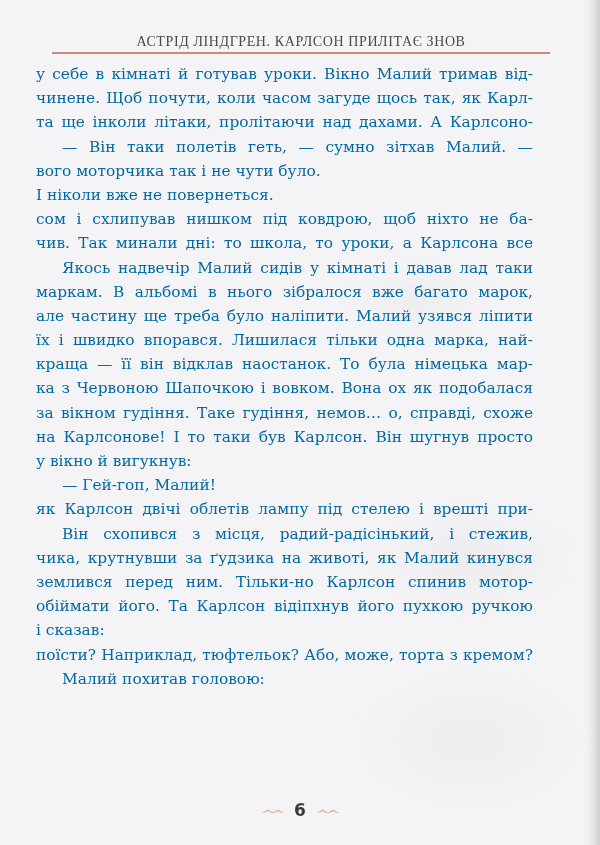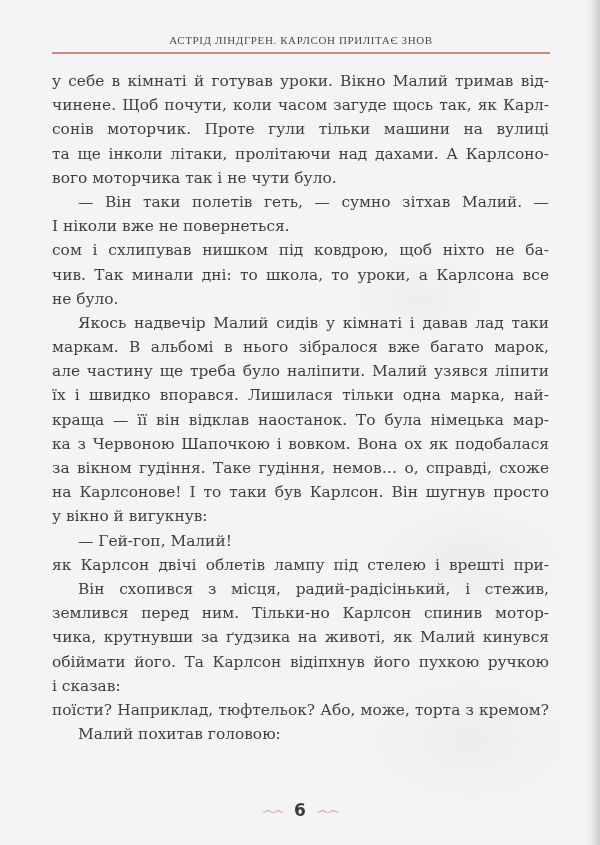--- a/index.html
+++ b/index.html
@@ -17,34 +17,33 @@
     position: absolute; left: 0; top: 0; width: 600px; height: 845px;
     background:
       radial-gradient(ellipse 120px 60px at 420px 300px, rgba(120,120,130,0.05), transparent 70%),
       radial-gradient(ellipse 160px 90px at 470px 560px, rgba(120,120,130,0.06), transparent 70%),
       radial-gradient(ellipse 180px 110px at 470px 740px, rgba(120,120,130,0.05), transparent 70%);
   }
   .running-head {
     position: absolute; top: 34px; left: 52px; width: 498px;
     text-align: center;
     font-family: "Liberation Serif", serif;
-    font-size: 11px; letter-spacing: 0.6px;
+    font-size: 14px; letter-spacing: 0.6px;
     color: #4a4a4a;
   }
   .head-rule {
     position: absolute; top: 52px; left: 52px; width: 498px; height: 1.5px;
     background: #c98a78;
   }
   .text-block {
-    position: absolute; top: 62px; left: 52px; width: 497px;
+    position: absolute; top: 62px; left: 36px; width: 497px;
     font-family: "DejaVu Serif", serif;
     font-size: 15.4px;
     line-height: 24.2px;
-    color: #404040;
-    margin-top: 7px;
+    color: #0369a1;
   }
   .line { display: block; white-space: nowrap; height: 24.2px; }
   .line.j { text-align: justify; text-align-last: justify; }
   .line.indent { padding-left: 26px; }
   .footer {
     position: absolute; top: 800px; left: 0; width: 600px;
     text-align: center; color: #333;
   }
   .ornament { color: #d9876c; font-size: 12px; letter-spacing: -1px; vertical-align: 2px; }
   .page-num {
@@ -57,42 +56,40 @@
 
 <div class="bleed"></div>
 <div class="page-shadow"></div>
 
 <div class="running-head">АСТРІД ЛІНДГРЕН.  КАРЛСОН ПРИЛІТАЄ ЗНОВ</div>
 <div class="head-rule"></div>
 
 <div class="text-block" id="text-block">
     <span class="line j">у себе в кімнаті й готував уроки. Вікно Малий тримав від-</span>
     <span class="line j">чинене. Щоб почути, коли часом загуде щось так, як Карл-</span>
-    <span class="line j">сонів моторчик. Проте гули тільки машини на вулиці</span>
     <span class="line j">та ще інколи літаки, пролітаючи над дахами. А Карлсоно-</span>
+    <span class="line j indent">— Він таки полетів геть, — сумно зітхав Малий. —</span>
     <span class="line">вого моторчика так і не чути було.</span>
-    <span class="line j indent">— Він таки полетів геть, — сумно зітхав Малий. —</span>
     <span class="line">І ніколи вже не повернеться.</span>
     <span class="line j">сом і схлипував нишком під ковдрою, щоб ніхто не ба-</span>
     <span class="line j">чив. Так минали дні: то школа, то уроки, а Карлсона все</span>
-    <span class="line">не було.</span>
     <span class="line j indent">Якось надвечір Малий сидів у кімнаті і давав лад таки</span>
     <span class="line j">маркам. В альбомі в нього зібралося вже багато марок,</span>
     <span class="line j">але частину ще треба було наліпити. Малий узявся ліпити</span>
     <span class="line j">їх і швидко впорався. Лишилася тільки одна марка, най-</span>
     <span class="line j">краща — її він відклав наостанок. То була німецька мар-</span>
     <span class="line j">ка з Червоною Шапочкою і вовком. Вона ох як подобалася</span>
     <span class="line j">за вікном гудіння. Таке гудіння, немов… о, справді, схоже</span>
     <span class="line j">на Карлсонове! І то таки був Карлсон. Він шугнув просто</span>
     <span class="line">у вікно й вигукнув:</span>
     <span class="line indent">— Гей-гоп, Малий!</span>
     <span class="line j">як Карлсон двічі облетів лампу під стелею і врешті при-</span>
     <span class="line j indent">Він схопився з місця, радий-радісінький, і стежив,</span>
+    <span class="line j">чика, крутнувши за ґудзика на животі, як Малий кинувся</span>
     <span class="line j">землився перед ним. Тільки-но Карлсон спинив мотор-</span>
-    <span class="line j">чика, крутнувши за ґудзика на животі, як Малий кинувся</span>
     <span class="line j">обіймати його. Та Карлсон відіпхнув його пухкою ручкою</span>
     <span class="line">і сказав:</span>
     <span class="line j">поїсти? Наприклад, тюфтельок? Або, може, торта з кремом?</span>
     <span class="line indent">Малий похитав головою:</span>
   </div>
 
 <div class="footer">
   <span class="ornament">෴෴</span>
   <span class="page-num">6</span>
   <span class="ornament">෴෴</span>

